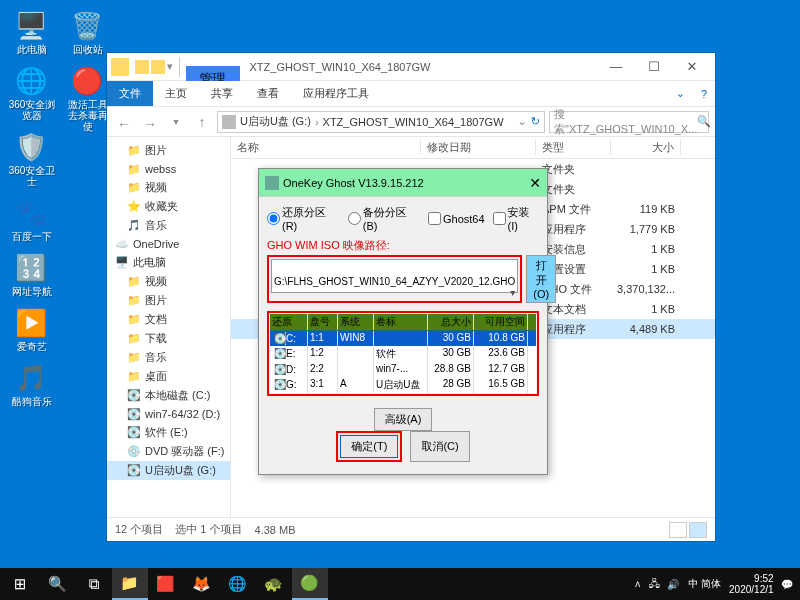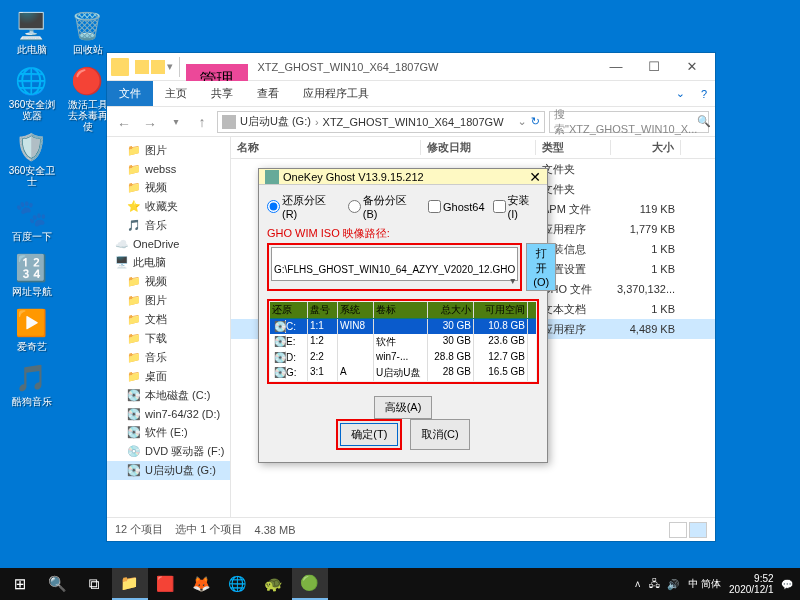--- a/index.html
+++ b/index.html
@@ -11,21 +11,21 @@
 .desktop-icon .ico { width: 36px; height: 36px; display: flex; align-items: center; justify-content: center; font-size: 26px; }
 .desktop-icon .lbl { font-size: 10px; line-height: 11px; text-shadow: 1px 1px 1px rgba(0,0,0,0.5); }
 .desktop-col2 { position: absolute; left: 64px; top: 8px; display: flex; flex-direction: column; gap: 8px; }
 
 
 .explorer { position: absolute; left: 106px; top: 52px; width: 610px; height: 490px; background: #fff; border: 1px solid #0066b3; display: flex; flex-direction: column; }
 .explorer-titlebar { height: 28px; background: #fff; display: flex; align-items: center; padding: 0 4px; border-bottom: 1px solid #e5e5e5; }
 .explorer-titlebar .folder-ico { width: 18px; height: 18px; background: #ffd966; border-radius: 1px; margin-right: 4px; }
 .explorer-titlebar .small-folder-ico { width: 14px; height: 14px; background: #ffd966; margin-left: 2px; }
 .explorer-titlebar .tab-sep { width: 1px; height: 20px; background: #ccc; margin: 0 6px; }
-.explorer-titlebar .pink-tab { background: #ec4899; padding: 4px 14px; font-size: 17px; margin-top: 25px; }
+.explorer-titlebar .pink-tab { background: #3b82f6; padding: 4px 14px; font-size: 13px; margin-top: 25px; }
 .explorer-titlebar .title-text { margin-left: 10px; color: #555; flex: 1; font-size: 11px; }
 .win-controls { display: flex; }
 .win-controls span { width: 38px; height: 22px; display: flex; align-items: center; justify-content: center; color: #555; font-size: 13px; }
 
 .ribbon { height: 26px; display: flex; align-items: center; background: #fff; border-bottom: 1px solid #e5e5e5; }
 .ribbon .file-tab { background: #1979ca; color: #fff; padding: 5px 12px; font-size: 11px; }
 .ribbon .tab { padding: 5px 12px; font-size: 11px; color: #333; }
 
 .addressbar { height: 30px; display: flex; align-items: center; padding: 3px 6px; gap: 4px; border-bottom: 1px solid #e5e5e5; }
 .nav-btn { width: 22px; height: 22px; border-radius: 2px; display: flex; align-items: center; justify-content: center; color: #888; font-size: 14px; }
@@ -36,36 +36,36 @@
 .searchbox { width: 160px; border: 1px solid #ccc; height: 22px; display: flex; align-items: center; padding: 0 4px; color: #888; font-size: 11px; }
 
 .explorer-body { flex: 1; display: flex; overflow: hidden; }
 .nav-pane { width: 124px; background: #fff; border-right: 1px solid #e5e5e5; overflow-y: auto; padding: 4px 0; }
 .nav-item { display: flex; align-items: center; padding: 2px 4px 2px 18px; font-size: 11px; color: #333; gap: 4px; cursor: pointer; }
 .nav-item.group { font-weight: normal; padding-left: 8px; }
 .nav-item.selected { background: #cce8ff; }
 .nav-ico { width: 14px; height: 14px; display: inline-flex; align-items: center; justify-content: center; font-size: 11px; }
 
 .file-pane { flex: 1; display: flex; flex-direction: column; }
-.file-header { height: 22px; display: flex; align-items: center; border-bottom: 1px solid #e5e5e5; font-size: 11px; color: #555; font-weight: bold; }
+.file-header { height: 22px; display: flex; align-items: center; border-bottom: 1px solid #e5e5e5; font-size: 11px; color: #555; }
 .file-header .col { padding: 0 6px; border-right: 1px solid #e5e5e5; }
 .col-name { width: 190px; }
 .col-date { width: 115px; }
 .col-type { width: 75px; }
 .col-size { width: 70px; text-align: right; }
 .file-list { flex: 1; }
 .file-row { display: flex; align-items: center; height: 20px; font-size: 11px; color: #333; }
 .file-row.selected { background: #cce8ff; }
 .file-row .col { padding: 0 6px; overflow: hidden; white-space: nowrap; }
 
 .statusbar { height: 24px; border-top: 1px solid #e5e5e5; display: flex; align-items: center; padding: 0 8px; font-size: 11px; color: #555; gap: 12px; }
 
 
 .ghost { position: absolute; left: 258px; top: 168px; width: 290px; background: #f0f0f0; border: 1px solid #888; box-shadow: 2px 2px 8px rgba(0,0,0,0.3); }
-.ghost-title { height: 16px; background: #fef9c3; display: flex; align-items: center; padding: 0 6px; font-size: 11px; border-bottom: 1px solid #ccc; }
+.ghost-title { height: 28px; background: #86efac; display: flex; align-items: center; padding: 0 6px; font-size: 11px; border-bottom: 1px solid #ccc; }
 .ghost-title .gico { width: 14px; height: 14px; background: #6a9; margin-right: 4px; }
 .ghost-title .gt { flex: 1; }
 .ghost-title .gx { font-size: 14px; cursor: pointer; }
 .ghost-body { padding: 8px; }
 .ghost-radios { display: flex; align-items: center; gap: 8px; font-size: 11px; margin-bottom: 6px; }
 .ghost-radios label { display: flex; align-items: center; gap: 2px; }
 .ghost-section-label { color: #d00; font-size: 11px; margin-bottom: 2px; }
 .ghost-path-row { display: flex; gap: 4px; margin-bottom: 8px; }
 .ghost-path-row .redbox { border: 2px solid #e00; padding: 2px; flex: 1; }
 .ghost-path-row select, .ghost-path-row .combo { width: 100%; font-size: 10px; height: 24px; border: 1px solid #999; background: #fff; padding: 16px 2px; }

